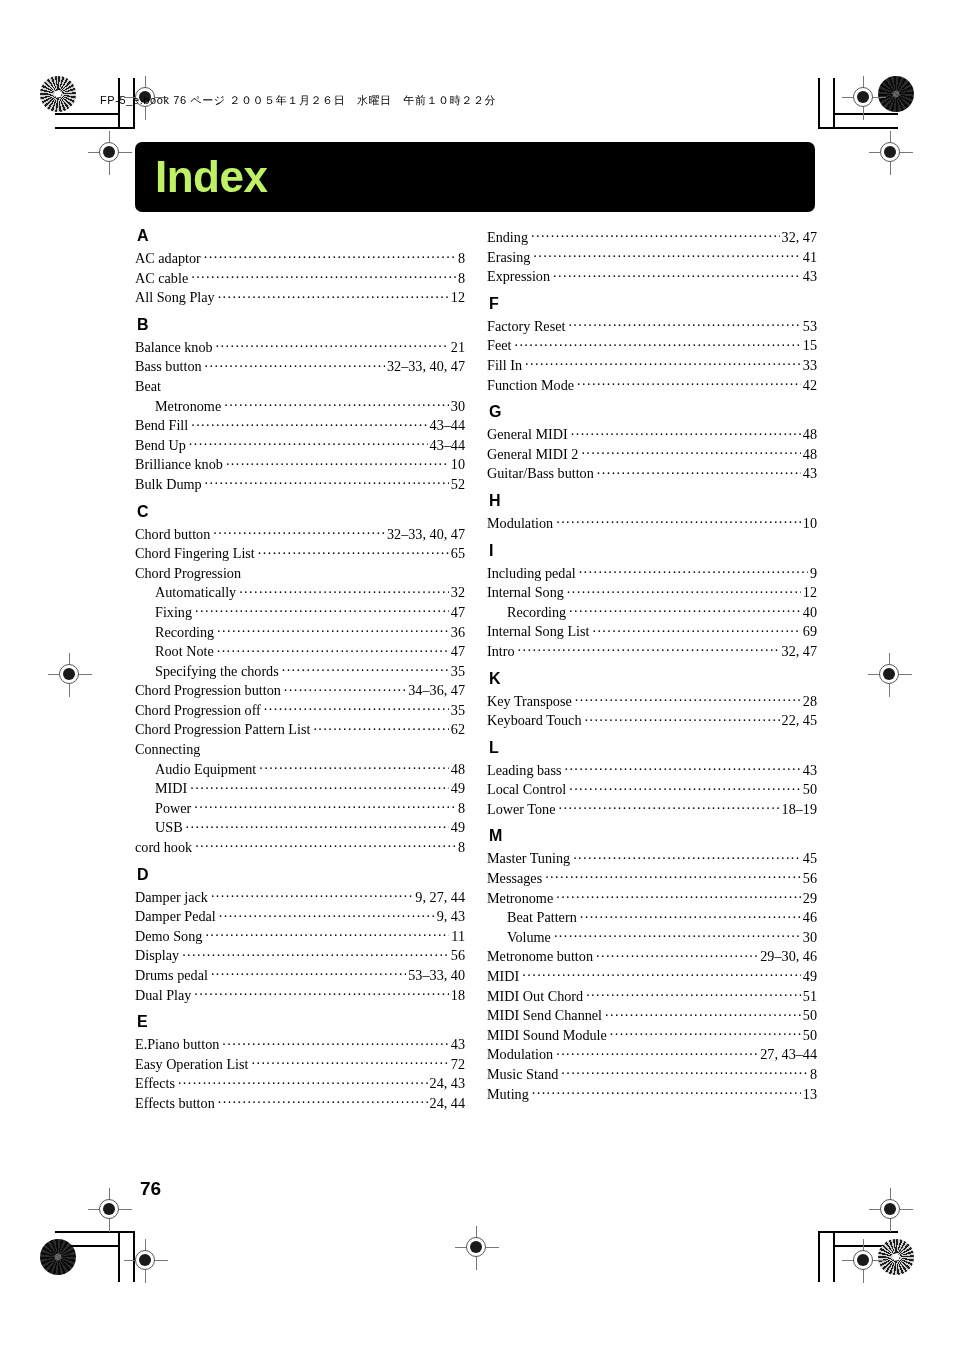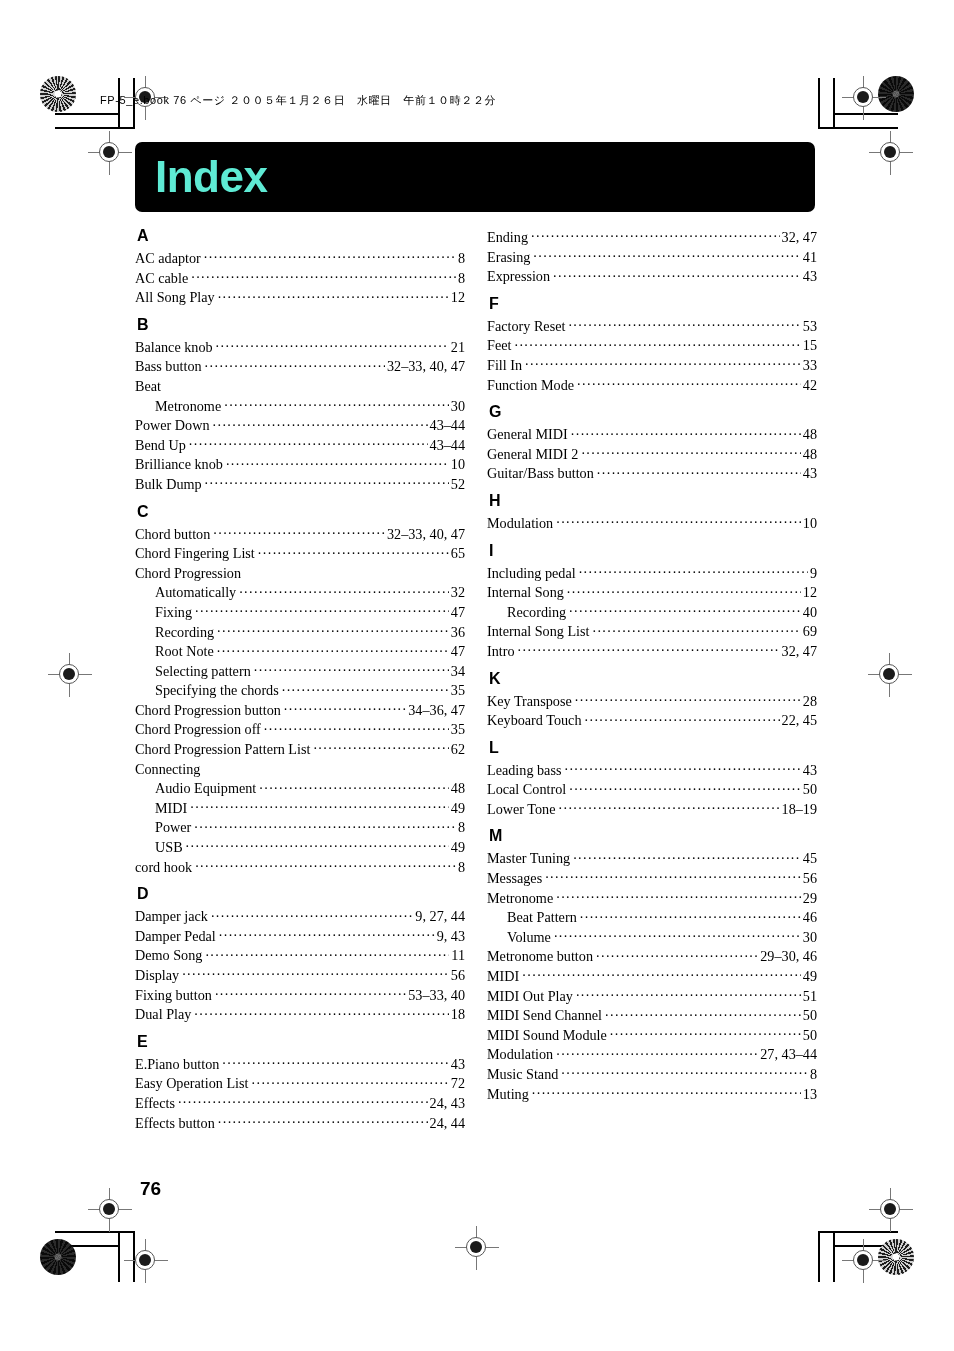--- a/index.html
+++ b/index.html
@@ -113,21 +113,21 @@
     border-radius: 7px;
   }
   .title-banner .title-text {
     position: absolute;
     left: 20px;
     top: 8px;
     font-family: "Liberation Sans", sans-serif;
     font-weight: bold;
     font-size: 44px;
     letter-spacing: -0.5px;
-    color: #5eead4;
+    color: #bef264;
     line-height: 54px;
   }
 
   
   .columns {
     position: absolute;
     left: 135px;
     top: 228px;
     width: 683px;
     display: flex;
@@ -356,21 +356,21 @@
           <span class="term">Beat</span>
           <span class="leader"></span>
           <span class="pages"></span>
         </div>
         <div class="entry sub">
           <span class="term">Metronome</span>
           <span class="leader"></span>
           <span class="pages">30</span>
         </div>
         <div class="entry">
-          <span class="term">Power Down</span>
+          <span class="term">Bend Fill</span>
           <span class="leader"></span>
           <span class="pages">43–44</span>
         </div>
         <div class="entry">
           <span class="term">Bend Up</span>
           <span class="leader"></span>
           <span class="pages">43–44</span>
         </div>
         <div class="entry">
           <span class="term">Brilliance knob</span>
@@ -414,25 +414,20 @@
           <span class="term">Recording</span>
           <span class="leader"></span>
           <span class="pages">36</span>
         </div>
         <div class="entry sub">
           <span class="term">Root Note</span>
           <span class="leader"></span>
           <span class="pages">47</span>
         </div>
         <div class="entry sub">
-          <span class="term">Selecting pattern</span>
-          <span class="leader"></span>
-          <span class="pages">34</span>
-        </div>
-        <div class="entry sub">
           <span class="term">Specifying the chords</span>
           <span class="leader"></span>
           <span class="pages">35</span>
         </div>
         <div class="entry">
           <span class="term">Chord Progression button</span>
           <span class="leader"></span>
           <span class="pages">34–36, 47</span>
         </div>
         <div class="entry">
@@ -492,21 +487,21 @@
           <span class="term">Demo Song</span>
           <span class="leader"></span>
           <span class="pages">11</span>
         </div>
         <div class="entry">
           <span class="term">Display</span>
           <span class="leader"></span>
           <span class="pages">56</span>
         </div>
         <div class="entry">
-          <span class="term">Fixing button</span>
+          <span class="term">Drums pedal</span>
           <span class="leader"></span>
           <span class="pages">53–33, 40</span>
         </div>
         <div class="entry">
           <span class="term">Dual Play</span>
           <span class="leader"></span>
           <span class="pages">18</span>
         </div>
       </div>
       <div class="sec">
@@ -690,21 +685,21 @@
           <span class="term">Metronome button</span>
           <span class="leader"></span>
           <span class="pages">29–30, 46</span>
         </div>
         <div class="entry">
           <span class="term">MIDI</span>
           <span class="leader"></span>
           <span class="pages">49</span>
         </div>
         <div class="entry">
-          <span class="term">MIDI Out Play</span>
+          <span class="term">MIDI Out Chord</span>
           <span class="leader"></span>
           <span class="pages">51</span>
         </div>
         <div class="entry">
           <span class="term">MIDI Send Channel</span>
           <span class="leader"></span>
           <span class="pages">50</span>
         </div>
         <div class="entry">
           <span class="term">MIDI Sound Module</span>

